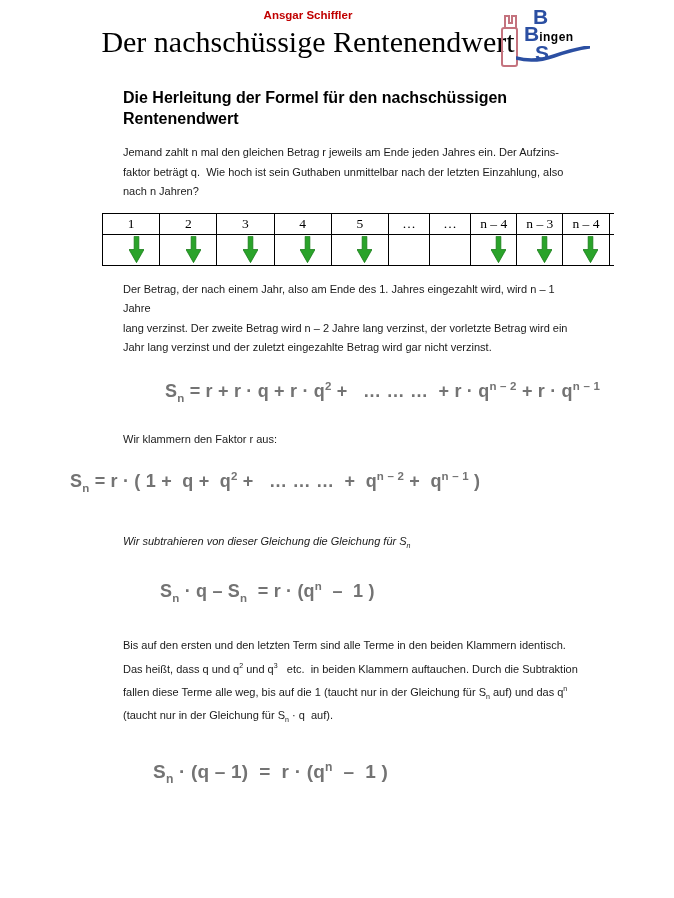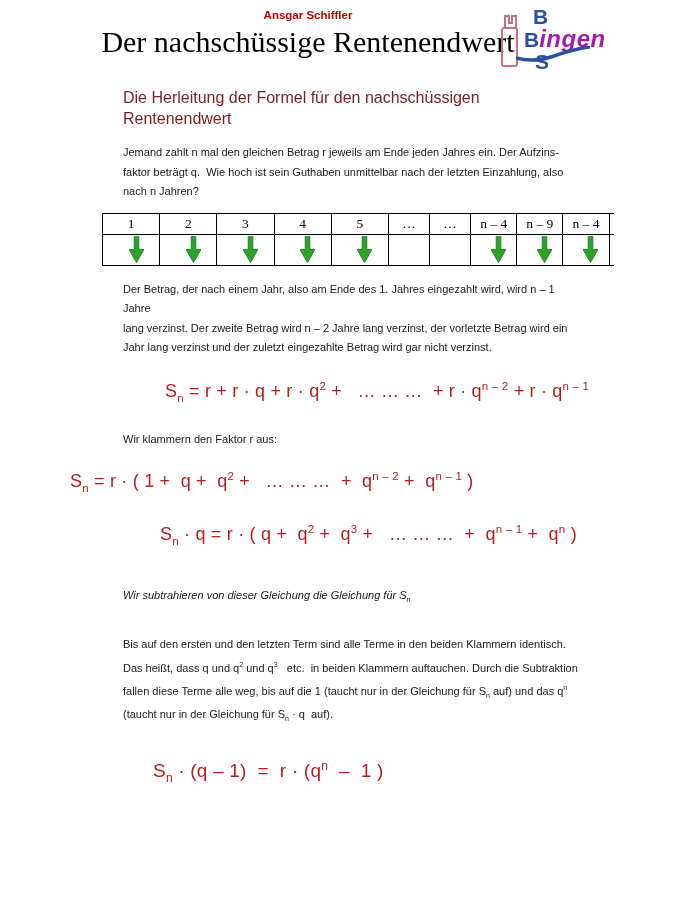--- a/index.html
+++ b/index.html
@@ -17,27 +17,27 @@
     margin:1px 0 0 0; font-family:"Liberation Serif", serif; font-weight:400;
     font-size:30px; line-height:36px; color:#000;
   }
   
   .logo { position:absolute; top:8px; right:12px; width:104px; height:64px; }
   .logo-building { position:absolute; left:0; top:4px; }
   .logo-text { position:absolute; left:26px; top:0; }
   .lb { color:#2b4fa2; font-weight:700; font-size:21px; line-height:17px; display:block; }
   .lb-top { margin-left:9px; }
   .l-mid { display:flex; align-items:baseline; }
-  .l-ingen { color:#a21caf; font-weight:700; font-size:24px; letter-spacing:0.5px;font-style:italic; }
+  .l-ingen { color:#000000; font-weight:700; font-size:12px; letter-spacing:0.5px; }
   .lb-bot { margin-left:11px; }
   .logo-swoosh { position:absolute; left:18px; top:38px; }
   
   .section-heading {
-    margin:27px 34px 0 63px; font-size:16px; font-weight:400;
-    color:#7f1d1d; line-height:21px;
+    margin:27px 34px 0 63px; font-size:16px; font-weight:700;
+    color:#000000; line-height:21px;
   }
   .body-text {
     margin:14px 30px 0 63px; font-size:11px; line-height:19.5px;
     white-space:pre-wrap; color:#1a1a1a;
   }
   .mt-lg { margin-top:21px; }
   
   .timeline {
     margin:11px 0 0 42px; border-collapse:collapse; table-layout:fixed;
     width:626px;
@@ -48,22 +48,22 @@
     line-height:20px; color:#000;
   }
   .tl-arrow { height:31px; vertical-align:middle; }
   .tl-arrow svg { display:inline-block; margin-left:10px; vertical-align:middle; }
   .timeline td:nth-child(-n+5){ width:57px; }
   .timeline td:nth-child(6), .timeline td:nth-child(7){ width:41px; }
   .timeline td:nth-child(n+8){ width:46px; }
   .timeline td:nth-child(12){ width:72px; }
   
   .formula {
-    font-weight:400; font-size:18px; line-height:26px; white-space:pre-wrap;
-    color:#b91c1c; letter-spacing:0.2px;
+    font-weight:700; font-size:18px; line-height:26px; white-space:pre-wrap;
+    color:#737373; letter-spacing:0.2px;
   }
   .formula sup, .body-text sup { font-size:64%; }
   .formula sub, .body-text sub { font-size:64%; }
   .f-block { margin-left:100px; }
   .f1 { margin-top:15px; margin-left:105px; }
   .f2 { margin-top:13px;margin-left:10px; }
   .f3 { margin-top:16px; }
   .f4 { margin-top:17px; }
   .gap1 { margin-top:20px; }
   .gap2 { margin-top:30px; }
@@ -113,21 +113,21 @@
       <tbody>
         <tr>
           <td class="tl-label">1</td>
           <td class="tl-label">2</td>
           <td class="tl-label">3</td>
           <td class="tl-label">4</td>
           <td class="tl-label">5</td>
           <td class="tl-label">…</td>
           <td class="tl-label">…</td>
           <td class="tl-label">n – 4</td>
-          <td class="tl-label">n – 9</td>
+          <td class="tl-label">n – 3</td>
           <td class="tl-label">n – 4</td>
           <td class="tl-label">n – 1</td>
           <td class="tl-label">n</td>
         </tr>
         <tr>
           <td class="tl-arrow"><svg width="15" height="27" viewBox="0 0 16 28">
     <path d="M5.5 0 h5 v14 h5.5 L8 28 L0 14 h5.5 Z" fill="#2aa32a" stroke="#157815" stroke-width="0.8"></path>
   </svg></td>
           <td class="tl-arrow"><svg width="15" height="27" viewBox="0 0 16 28">
     <path d="M5.5 0 h5 v14 h5.5 L8 28 L0 14 h5.5 Z" fill="#2aa32a" stroke="#157815" stroke-width="0.8"></path>
@@ -167,24 +167,24 @@
 Jahr lang verzinst und der zuletzt eingezahlte Betrag wird gar nicht verzinst.</p>
 
 
   <div class="formula f1">S<sub>n</sub> = r + r · q + r · q<sup>2</sup> +   … … …  + r · q<sup>n – 2</sup> + r · q<sup>n – 1</sup></div>
 
   <p class="body-text gap1">Wir klammern den Faktor r aus:</p>
 
   <div class="formula f-block f2">S<sub>n</sub> = r · ( 1 +  q +  q<sup>2</sup> +   … … …  +  q<sup>n – 2</sup> +  q<sup>n – 1</sup> )</div>
 
 
-  <div class="formula f-block f3">S<sub>n</sub> · q = r · ( q +  q<sup>2</sup> +  q<sup>3</sup> +   … … …  +  q<sup>n – 1</sup> +  q<sup>n</sup> )</div>
 
   <p class="body-text gap3">Wir subtrahieren von dieser Gleichung die Gleichung für S<sub>n</sub></p>
 
+  <div class="formula f-block f4">S<sub>n</sub> · q – S<sub>n</sub>  = r · (q<sup>n</sup>  –  1 )</div>
 
   <p class="body-text gap4">Bis auf den ersten und den letzten Term sind alle Terme in den beiden Klammern identisch.
 Das heißt, dass q und q<sup>2</sup> und q<sup>3</sup>   etc.  in beiden Klammern auftauchen. Durch die Subtraktion
 fallen diese Terme alle weg, bis auf die 1 (taucht nur in der Gleichung für S<sub>n</sub> auf) und das q<sup>n</sup>
 (taucht nur in der Gleichung für S<sub>n</sub> · q  auf).</p>
 
   <div class="inline-row">
     <span class="formula">S<sub>n</sub> · (q – 1)  =  r · (q<sup>n</sup>  –  1 )</span>
   </div>
 

